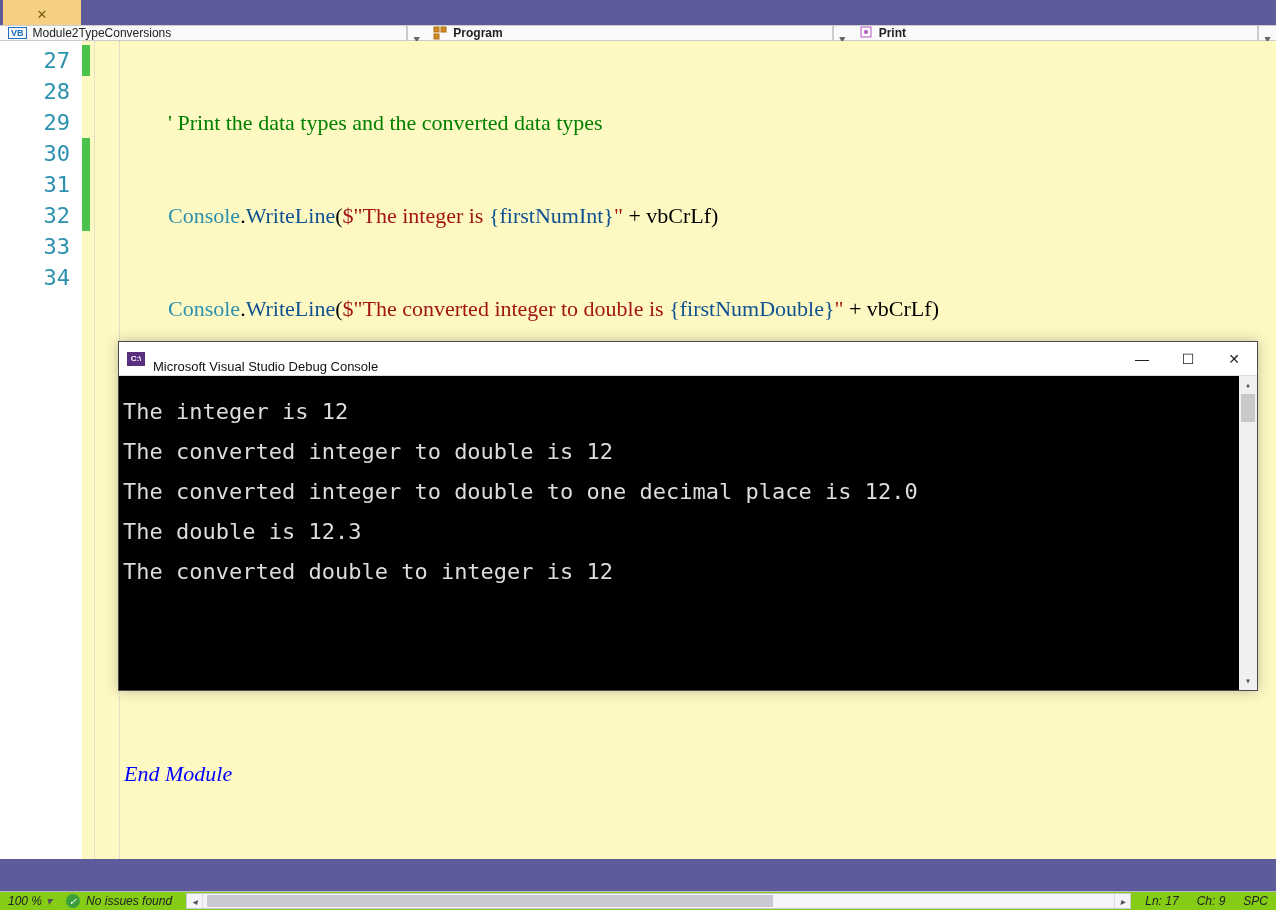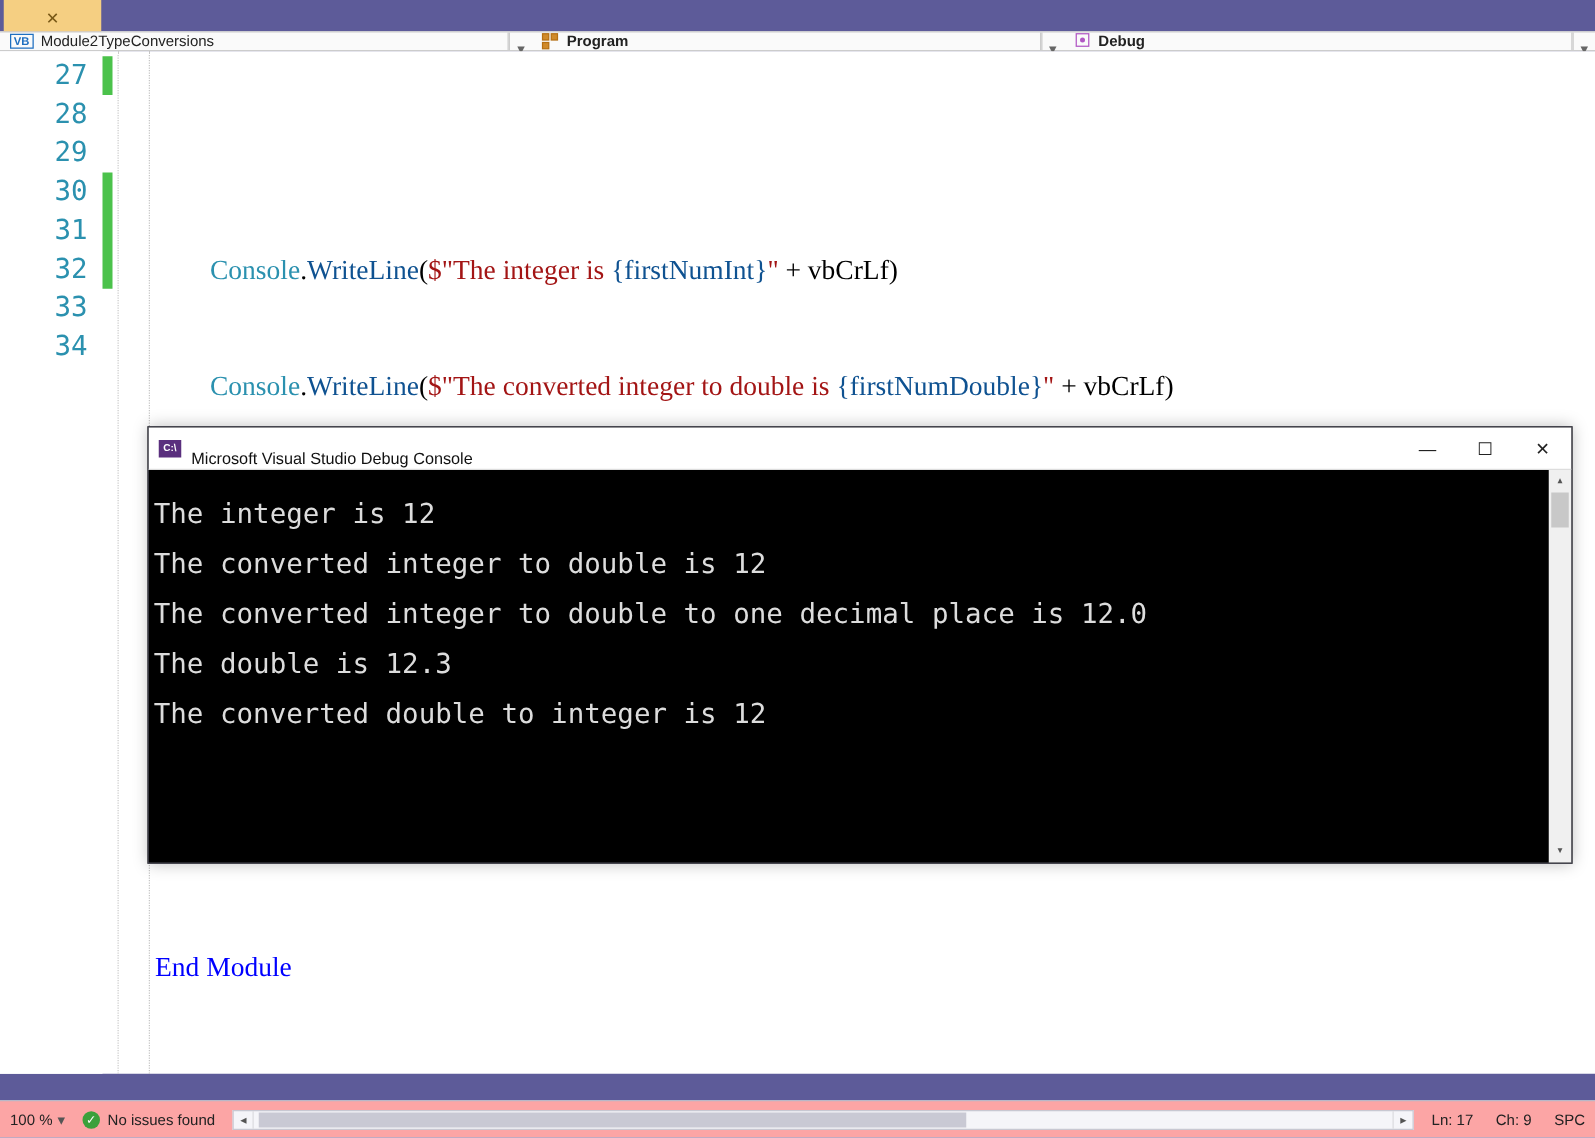--- a/index.html
+++ b/index.html
@@ -71,21 +71,21 @@
     font-weight:bold;
     padding:0 2px;
     line-height:10px;
   }
   .nav-text { color:#222; }
   .nav-text.bold { font-weight:bold; }
 
   
   .editor-viewport {
     display: flex;
-    background: #ffffff;
+    background: #fef9c3;
     height: 818px;
     position: relative;
   }
   .gutter {
     width: 82px;
     text-align: right;
     padding-right: 12px;
     font-family: Consolas, monospace;
     font-size: 22px;
     color: #2b91af;
@@ -119,21 +119,21 @@
     font-size: 22px;
     line-height: 31px;
     padding-top: 4px;
     padding-left: 4px;
     white-space: pre;
     position: relative;
   }
   .code-line { display:block; height:31px; }
   .indent-guide { color:#d0d0d0; }
   .c-comment { color: #008000; }
-  .c-key { color: #0000ff; }
+  .c-key { color: #0000ff; font-style: italic; }
   .c-type { color: #2b91af; }
   .c-member { color: #0f5291; }
   .c-punct { color: #000; }
   .c-str { color: #a31515; }
   .c-interp { color: #0f5291; }
   .c-ident { color: #000; }
 
   
   .console-window {
     position: absolute;
@@ -197,28 +197,29 @@
   .console-scroll .sc-track { flex:1; position:relative; }
   .console-scroll .sc-thumb {
     position:absolute; left:2px; right:2px; top:0; height:28px;
     background:#c8c8c8;
   }
 
   
   .status-bar {
     position: absolute;
     left: 0; right: 0; bottom: 0;
-    height: 30px;
-    background: #fca5a5;
+    height: 19px;
+    background: #84cc16;
     border-top: 1px solid #b8b8c8;
     display: flex;
     align-items: center;
     font-size: 12px;
     color: #222;
     padding: 0 8px;
+    font-style: italic;
   }
   .status-bar .zoom { margin-right: 4px; }
   .status-bar .check {
     width: 14px; height: 14px; border-radius: 50%;
     background: #3ba03b; margin: 0 6px 0 14px;
     display:inline-flex; align-items:center; justify-content:center;
     color:#fff; font-size:10px;
   }
   .status-bar .hscroll {
     flex: 1;
@@ -275,21 +276,21 @@
     <span style="margin-left:auto"></span>
   </div>
   <div class="nav-drop">▾</div>
   <div class="nav-cell mem">
     <span style="color:#b157c4;font-size:12px;">
       <svg width="14" height="14" viewBox="0 0 14 14">
           <rect x="2" y="2" width="10" height="10" fill="none" stroke="#b157c4"></rect>
           <circle cx="7" cy="7" r="2" fill="#b157c4"></circle>
         </svg>
     </span>
-    <span class="nav-text bold">Debug</span>
+    <span class="nav-text bold">Print</span>
     <span style="margin-left:auto"></span>
   </div>
   <div class="nav-drop">▾</div>
 </div>
 
 <div class="editor-viewport">
 
   <div class="gutter">
     <div>27</div>
     <div>28</div>
@@ -304,21 +305,21 @@
   <div class="change-bar">
     <div class="change-mark" style="top:4px;height:31px"></div>
     <div class="change-mark" style="top:97px;height:93px"></div>
   </div>
 
   <div class="outline-bar">
     <div class="vline"></div>
   </div>
 
   <div class="code-col">
-    <span class="code-line"><span class="indent-guide">        </span></span>
+    <span class="code-line"><span class="indent-guide">        </span><span class="c-comment">' Print the data types and the converted data types</span></span>
     <span class="code-line"><span class="indent-guide">        </span><span class="c-type">Console</span><span class="c-punct">.</span><span class="c-member">WriteLine</span><span class="c-punct">(</span><span class="c-str">$</span><span class="c-str">"The integer is </span><span class="c-interp">{firstNumInt}</span><span class="c-str">"</span><span class="c-ident"> + vbCrLf)</span></span>
     <span class="code-line"><span class="indent-guide">        </span><span class="c-type">Console</span><span class="c-punct">.</span><span class="c-member">WriteLine</span><span class="c-punct">(</span><span class="c-str">$</span><span class="c-str">"The converted integer to double is </span><span class="c-interp">{firstNumDouble}</span><span class="c-str">"</span><span class="c-ident"> + vbCrLf)</span></span>
     <span class="code-line"><span class="indent-guide">        </span><span class="c-type">Console</span><span class="c-punct">.</span><span class="c-member">WriteLine</span><span class="c-punct">(</span><span class="c-str">$</span><span class="c-str">"The converted integer to double to one decimal place is </span><span class="c-interp">{firstNumDouble:F1}</span><span class="c-str">"</span><span class="c-ident"> + vbCrLf)</span></span>
     <span class="code-line"><span class="indent-guide">        </span><span class="c-type">Console</span><span class="c-punct">.</span><span class="c-member">WriteLine</span><span class="c-punct">(</span><span class="c-str">$</span><span class="c-str">"The double is </span><span class="c-interp">{secondNumDouble}</span><span class="c-str">"</span><span class="c-ident"> + vbCrLf)</span></span>
     <span class="code-line"><span class="indent-guide">        </span><span class="c-type">Console</span><span class="c-punct">.</span><span class="c-member">WriteLine</span><span class="c-punct">(</span><span class="c-str">$</span><span class="c-str">"The converted double to integer is </span><span class="c-interp">{secondNumInt}</span><span class="c-str">"</span><span class="c-ident"> + vbCrLf)</span></span>
     <span class="code-line"><span class="indent-guide">    </span><span class="c-key">End Sub</span></span>
     <span class="code-line"><span class="c-key">End Module</span></span>
   </div>
 
   <div class="console-window">

